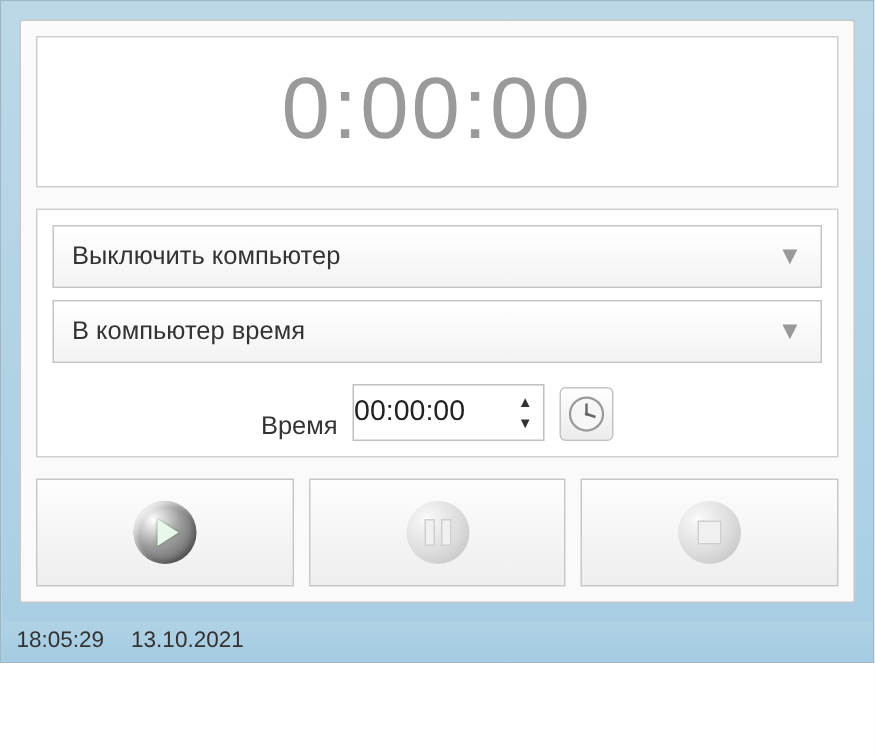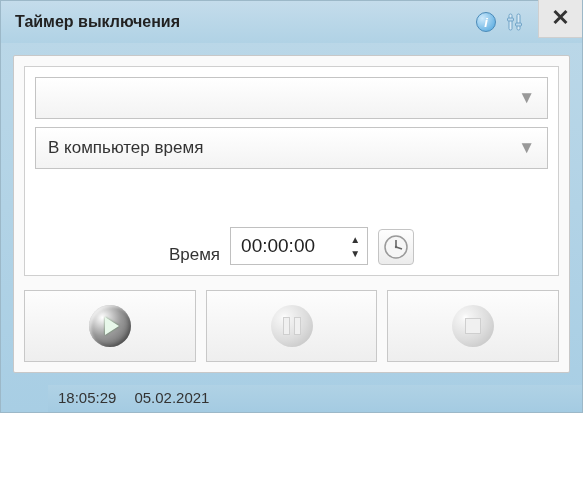--- a/index.html
+++ b/index.html
@@ -129,22 +129,21 @@
     font-size: 17px;
     color: #333;
   }
   .time-label {}
   .time-input {
     display: flex;
     align-items: center;
     border: 1px solid #c0c0c0;
     background: #fff;
     height: 38px;
-    padding: 0 4px 0 10px;
-    margin-top: 44px;
+    padding: 0 4px 0 0;
   }
   .time-value {
     font-size: 19px;
     color: #222;
     min-width: 100px;
   }
   .spinner {
     display: flex;
     flex-direction: column;
     margin-left: 6px;
@@ -222,51 +221,37 @@
     background:#f0f0f0;
     border:1px solid #cfcfcf;
   }
   .statusbar {
     display: flex;
     gap: 18px;
     padding: 4px 10px 6px 10px;
     font-size: 15px;
     color: #333;
     background: linear-gradient(#b0d2e5,#a4cbe2);
-    margin-left: 47px;
   }
 </style>
 </head>
 <body>
 
 <div class="window">
-  <div class="titlebar">
-    <span class="title">Таймер выключения</span>
-    <div class="title-icons">
-      <div class="info-icon">i</div>
-      <div class="settings-icon">
-        <svg width="20" height="20" viewBox="0 0 20 20">
-          <rect x="4" y="2" width="3" height="16" rx="1.5" fill="#dbeaf5" stroke="#6fa3c7" stroke-width="1"></rect>
-          <rect x="12" y="2" width="3" height="16" rx="1.5" fill="#dbeaf5" stroke="#6fa3c7" stroke-width="1"></rect>
-          <rect x="2.5" y="6" width="6" height="3" rx="1" fill="#bcd8ec" stroke="#6fa3c7" stroke-width="1"></rect>
-          <rect x="10.5" y="11" width="6" height="3" rx="1" fill="#bcd8ec" stroke="#6fa3c7" stroke-width="1"></rect>
-        </svg>
-      </div>
-    </div>
-    <div class="close-btn">
-      <span>✕</span>
-    </div>
-  </div>
 
   <div class="content">
     <div class="panel">
 
+      <div class="display">
+        <span class="display-time">0:00:00</span>
+      </div>
 
       <div class="controls">
         <div class="select">
+          <span>Выключить компьютер</span>
           <span class="chev">▼</span>
         </div>
         <div class="select">
           <span>В компьютер время</span>
           <span class="chev">▼</span>
         </div>
 
         <div class="time-row">
           <span class="time-label">Время</span>
           <div class="time-input">
@@ -297,15 +282,15 @@
         <div class="media-btn">
           <div class="media-icon stop-icon"></div>
         </div>
       </div>
 
     </div>
   </div>
 
   <div class="statusbar">
     <span>18:05:29</span>
-    <span>05.02.2021</span>
+    <span>13.10.2021</span>
   </div>
 </div>
 
 </body></html>

